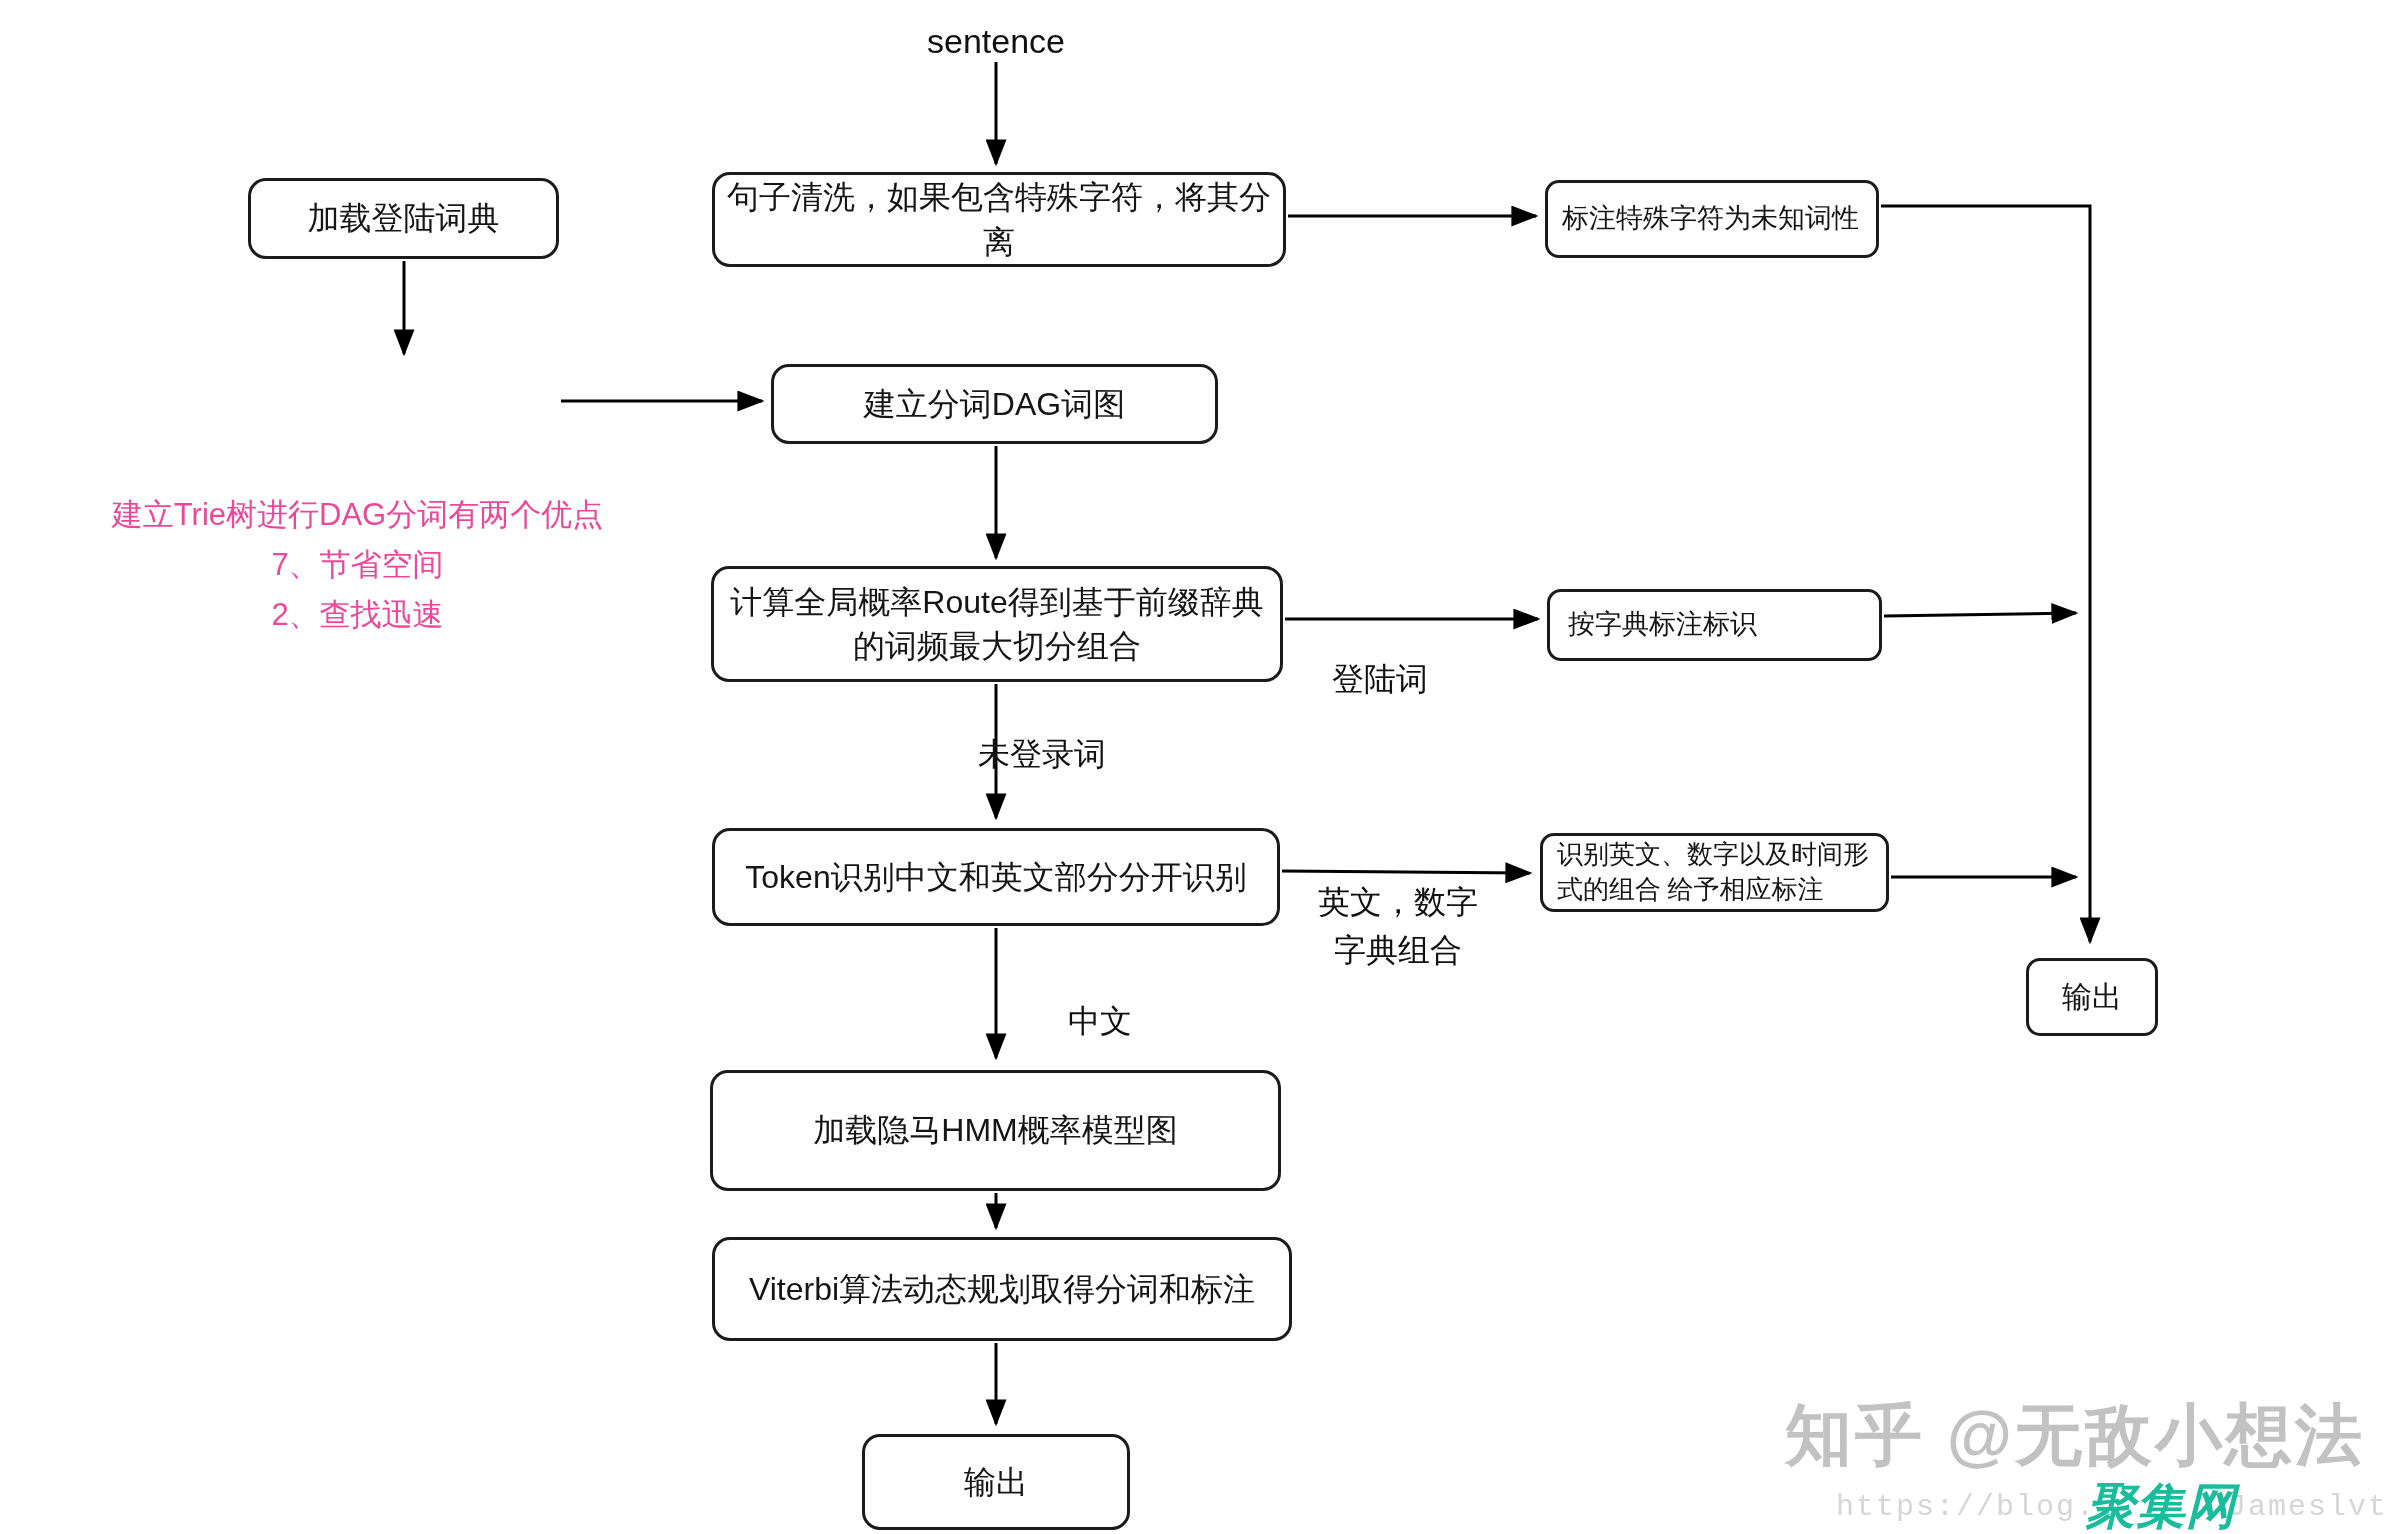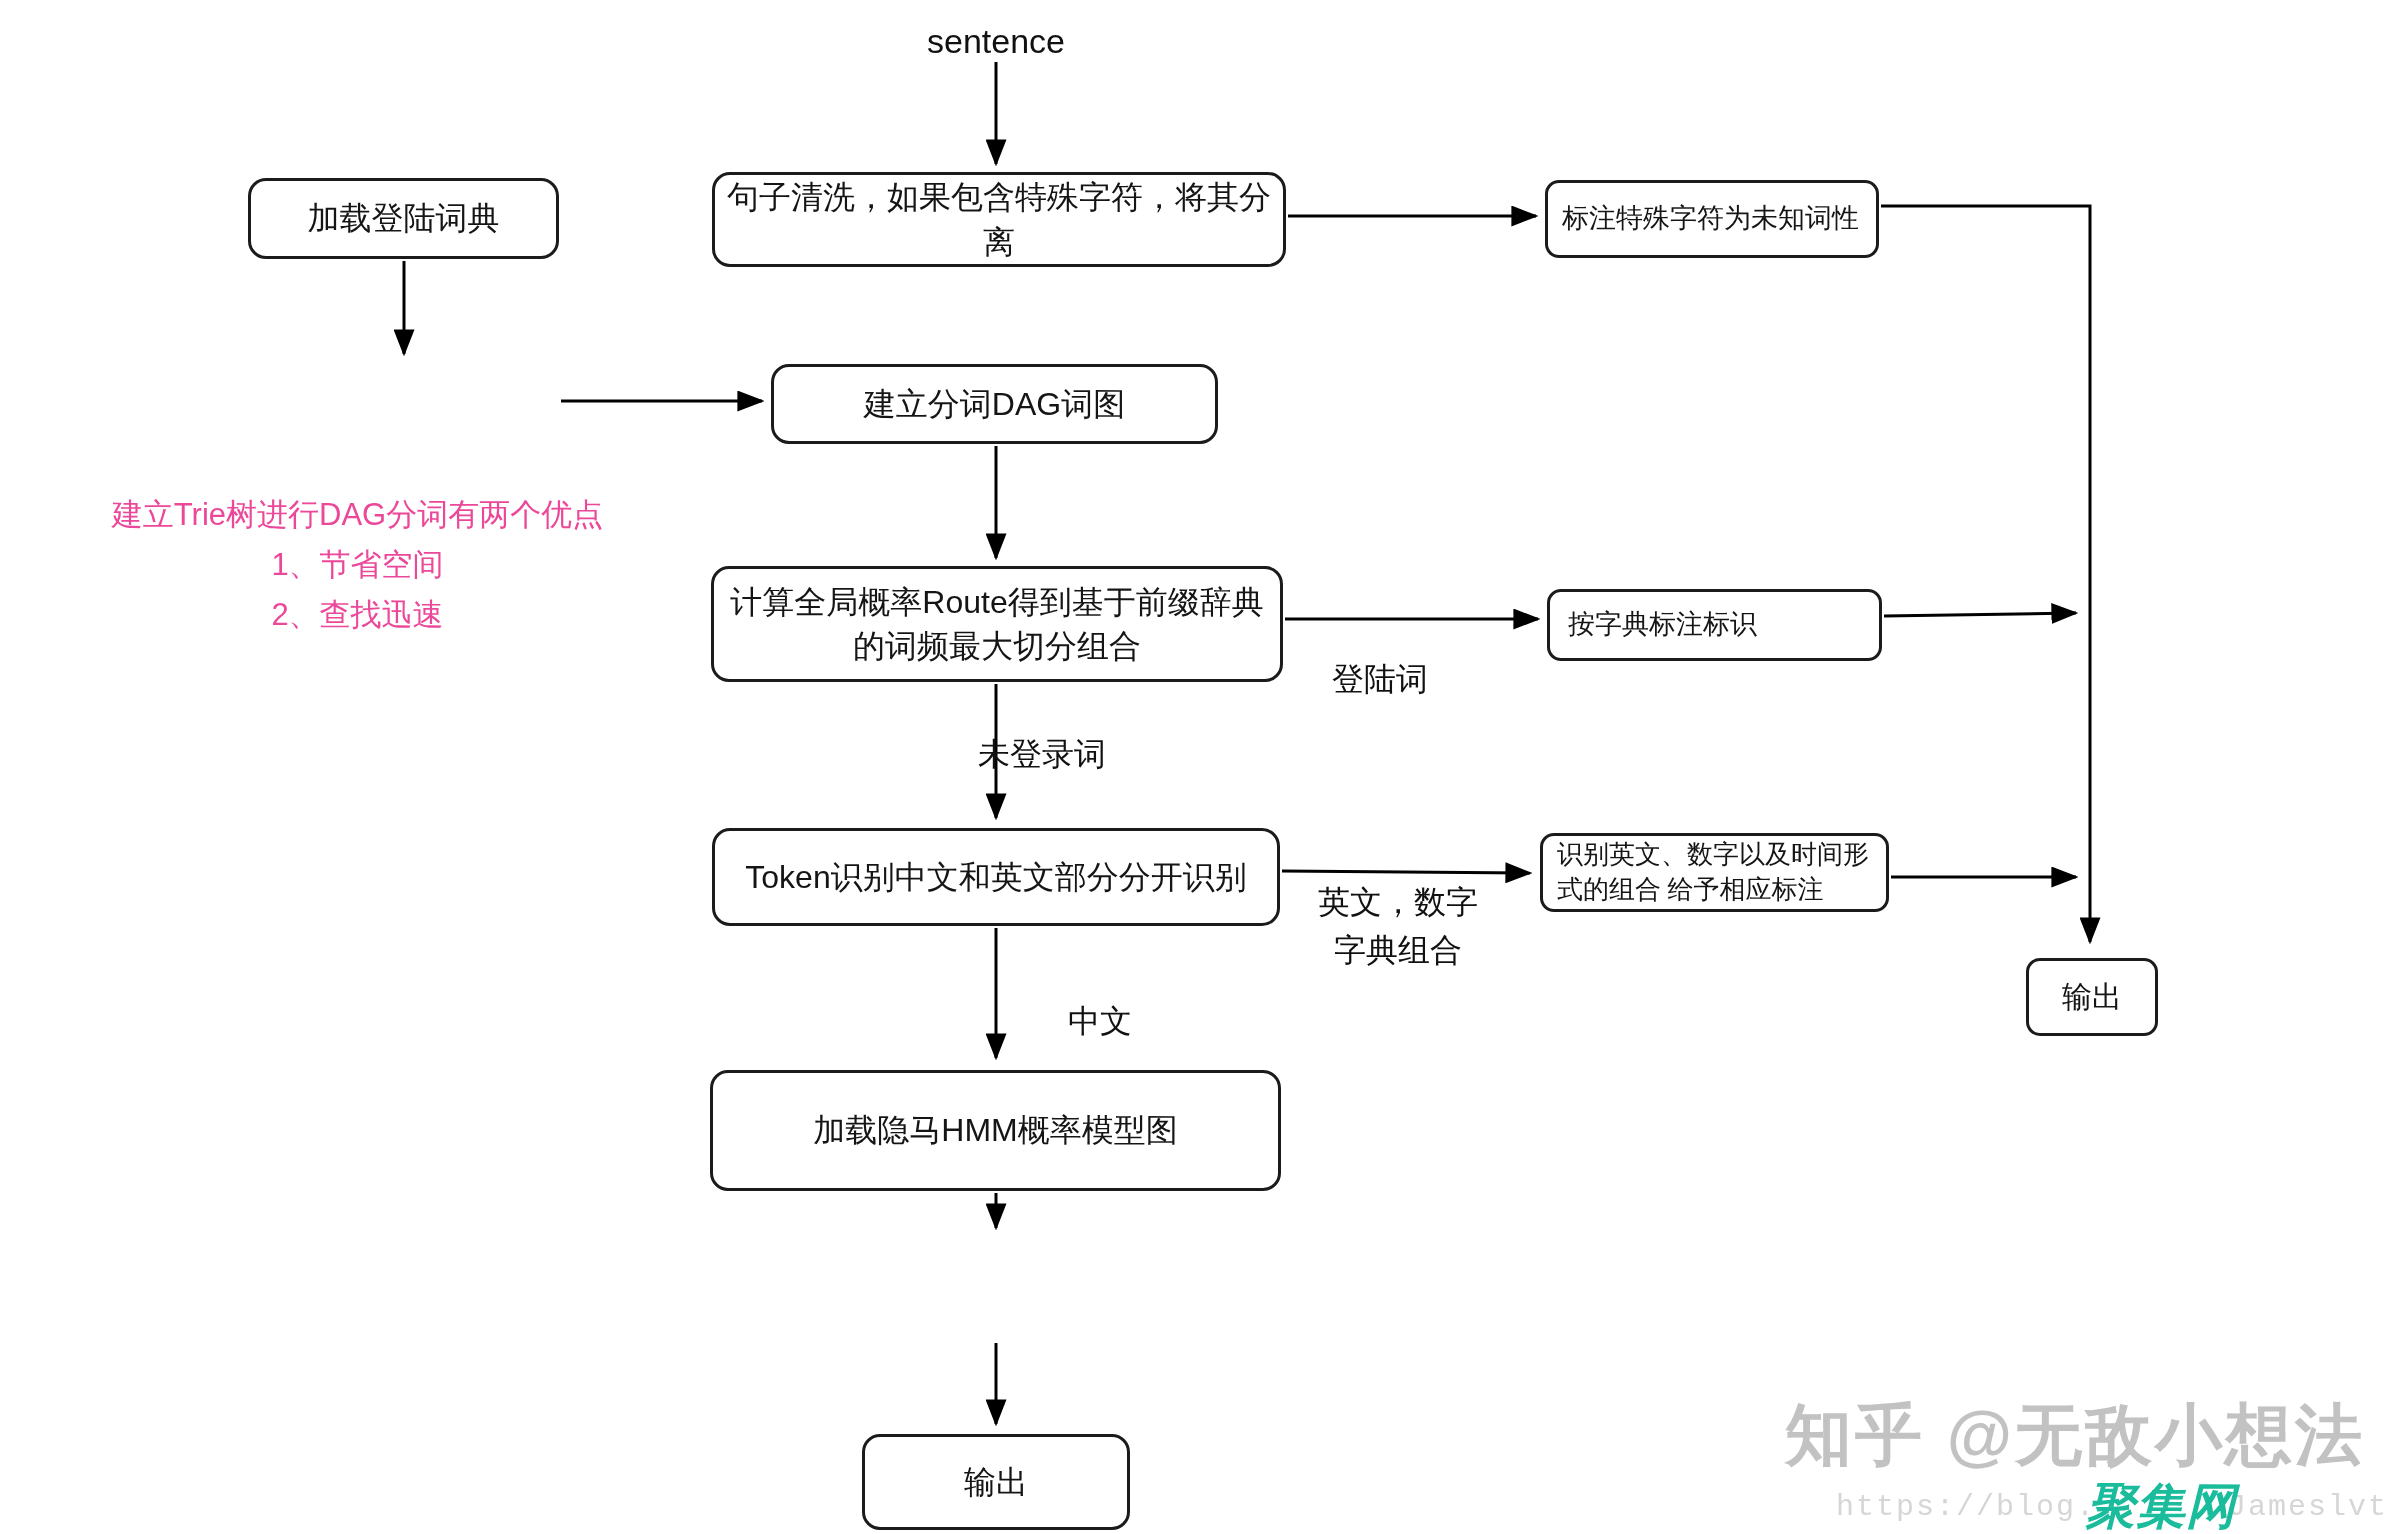--- a/index.html
+++ b/index.html
@@ -55,21 +55,21 @@
 
   <div class="box" style="left:712px;top:172px;width:574px;height:95px;padding:0 4px;">句子清洗，如果包含特殊字符，将其分离</div>
 
   <div class="box" style="left:248px;top:178px;width:311px;height:81px;">加载登陆词典</div>
 
 
   <div class="box" style="left:771px;top:364px;width:447px;height:80px;">建立分词DAG词图</div>
 
   <div class="note">
     <div>建立Trie树进行DAG分词有两个优点</div>
-    <div>1、节省空间</div>
+    <div>7、节省空间</div>
     <div>2、查找迅速</div>
   </div>
 
   <div class="box" style="left:711px;top:566px;width:572px;height:116px;padding:0 4px;text-align:center;">计算全局概率Route得到基于前缀辞典的词频最大切分组合</div>
 
   <div class="box serif" style="left:1545px;top:180px;width:334px;height:78px;padding:0 14px;">标注特殊字符为未知词性</div>
 
   <div class="box serif" style="left:1547px;top:589px;width:335px;height:72px;padding:0 18px;">按字典标注标识</div>
 
   <div class="lbl" style="left:1332px;top:658px;">登陆词</div>
@@ -82,20 +82,21 @@
 
   <div class="lbl center" style="left:1302px;top:878px;width:192px;line-height:1.5;">
     <div>英文，数字</div>
     <div>字典组合</div>
   </div>
 
   <div class="lbl" style="left:1068px;top:1000px;font-size:32px;">中文</div>
 
   <div class="box" style="left:710px;top:1070px;width:571px;height:121px;">加载隐马HMM概率模型图</div>
 
+  <div class="box" style="left:712px;top:1237px;width:580px;height:104px;">Viterbi算法动态规划取得分词和标注</div>
 
   <div class="box" style="left:862px;top:1434px;width:268px;height:96px;">输出</div>
 
   <div class="box" style="left:2026px;top:958px;width:132px;height:78px;font-size:30px;border-radius:14px;">输出</div>
 
   <div class="watermark">知乎 @无敌小想法</div>
 
   <div class="footer">
     <span class="url">https://blog.</span>
     <span class="badge">聚集网</span>

